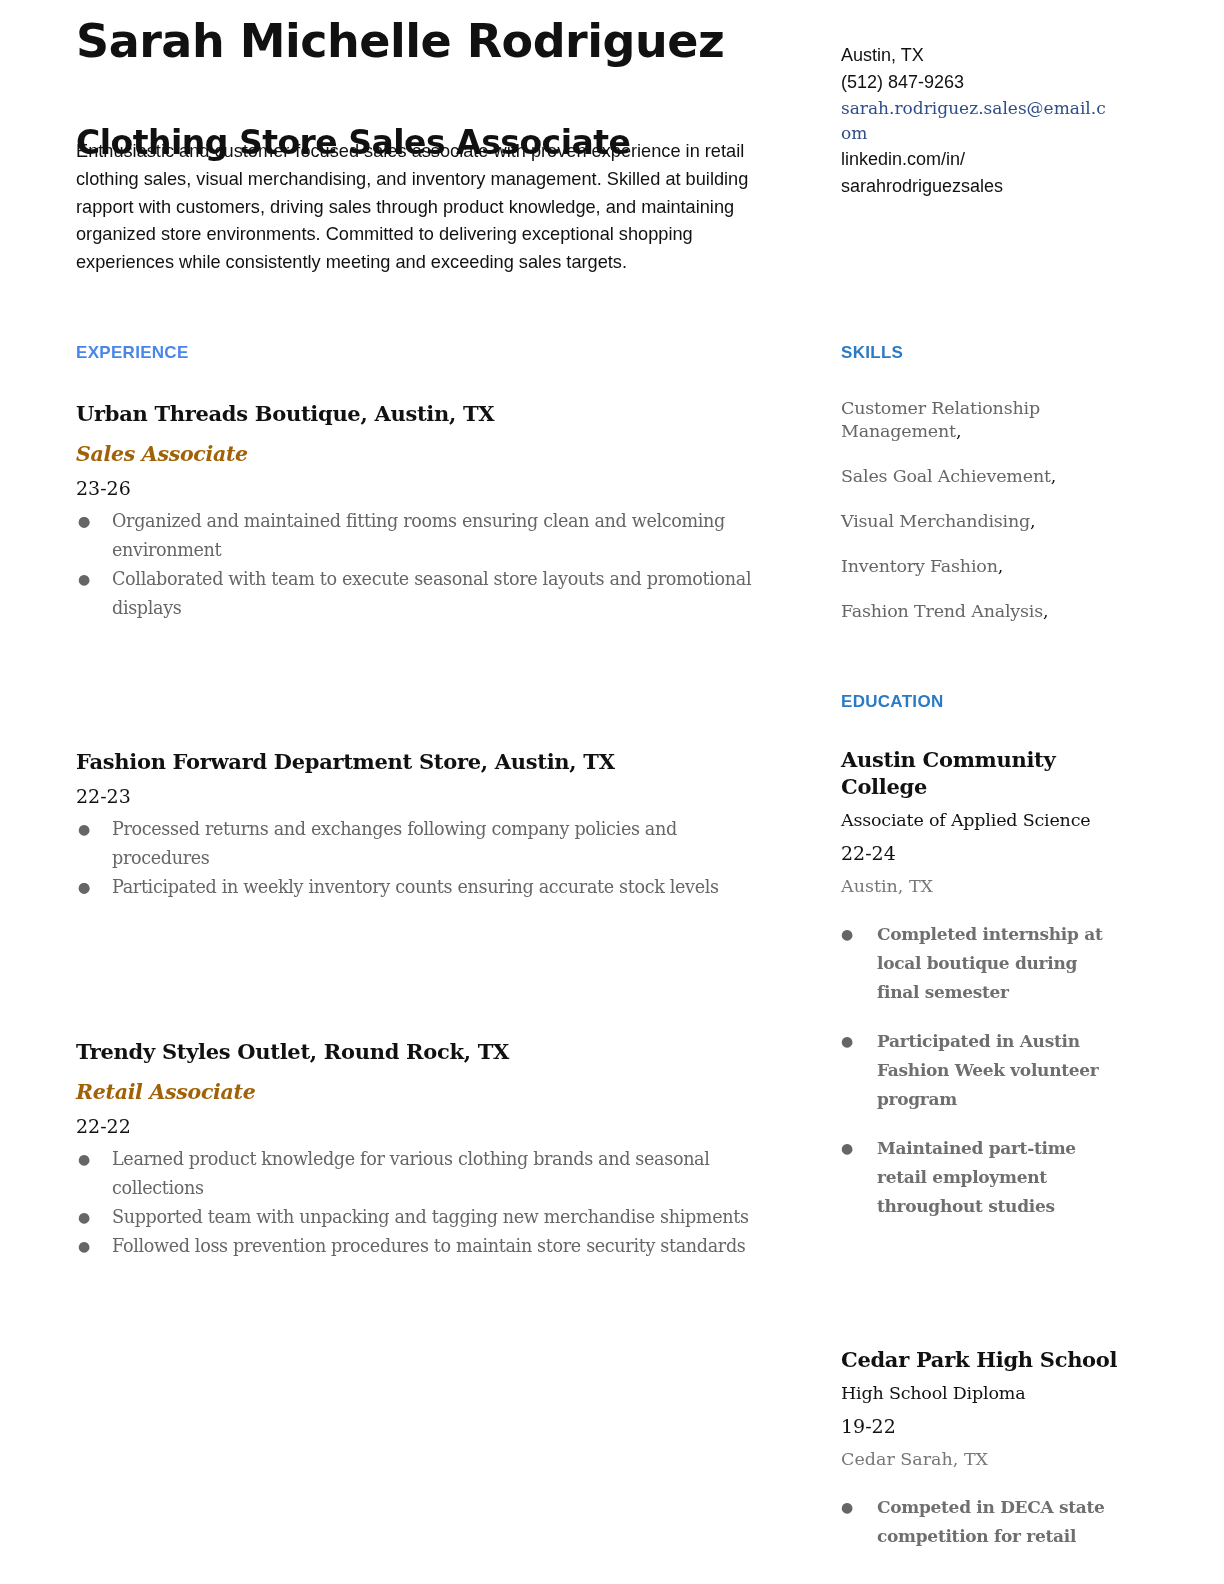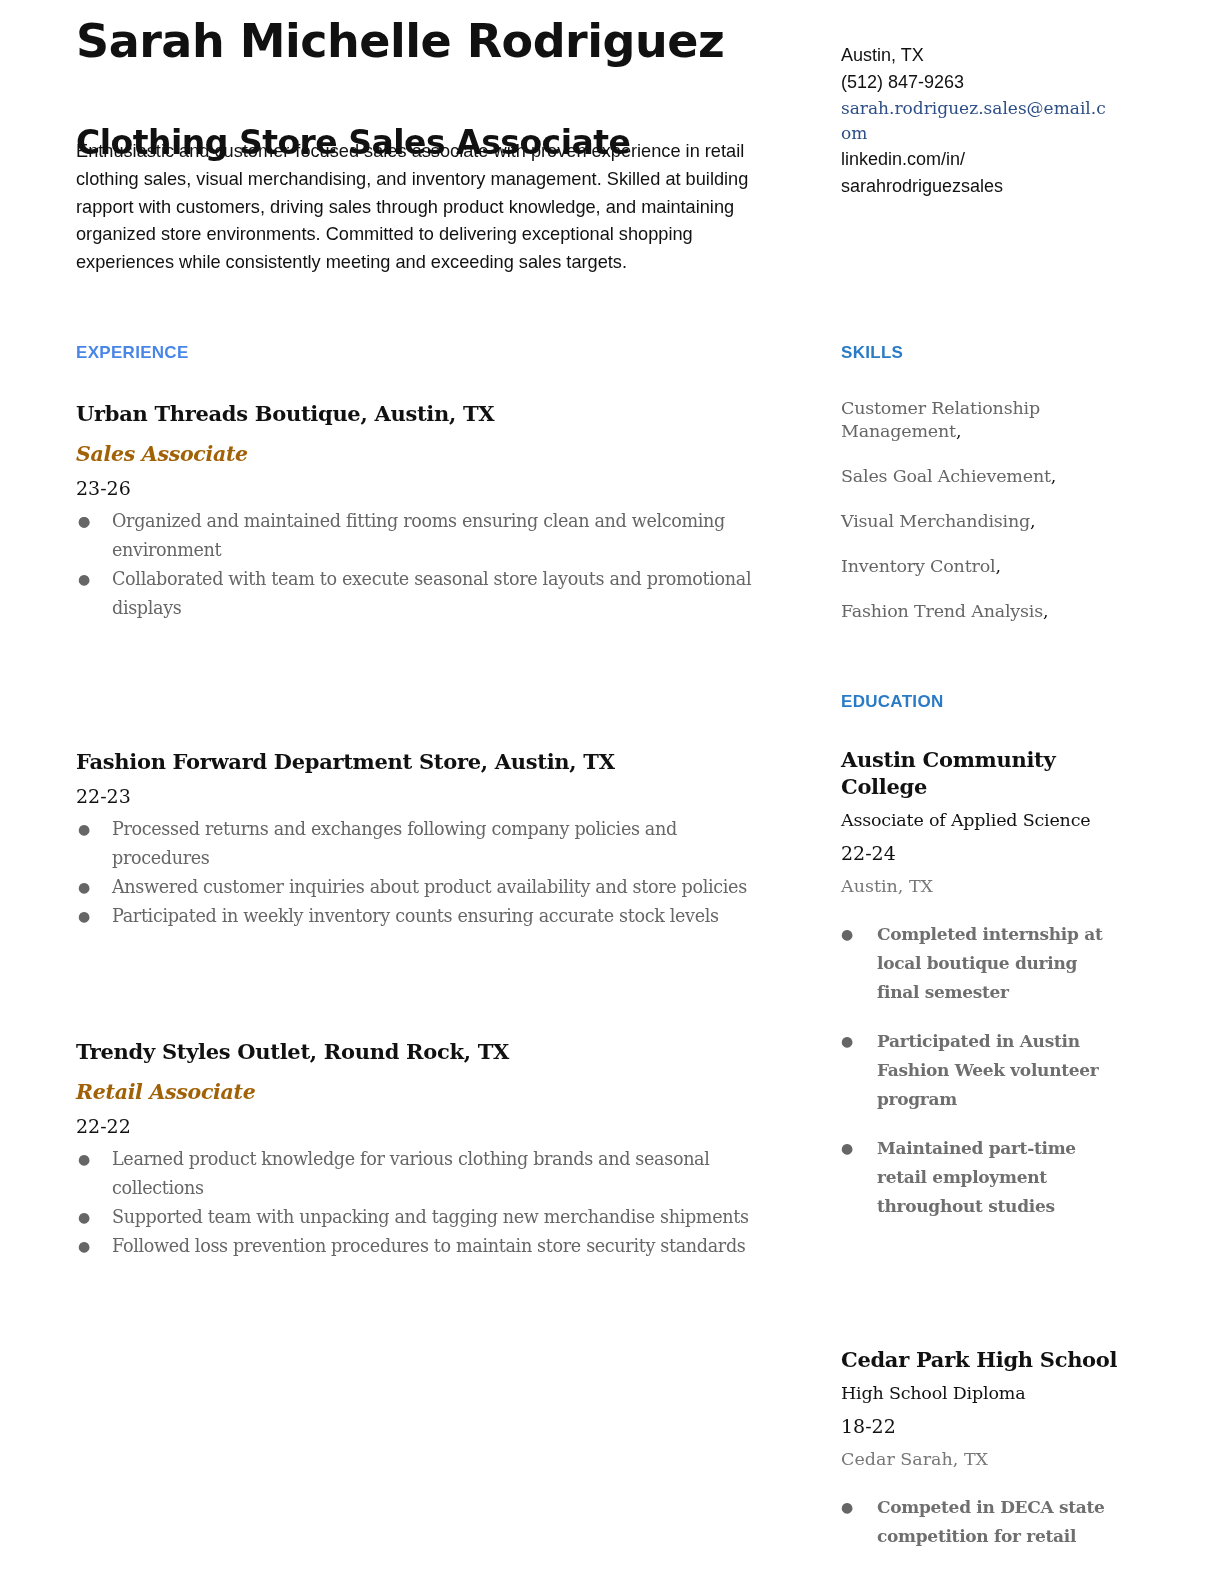--- a/index.html
+++ b/index.html
@@ -132,57 +132,57 @@
     <li><span class="bullet">●</span><span>Organized and maintained fitting rooms ensuring clean and welcoming environment</span></li>
     <li><span class="bullet">●</span><span>Collaborated with team to execute seasonal store layouts and promotional displays</span></li>
   </ul>
 </div>
 
 <div class="job" style="top:747px;">
   <div class="company">Fashion Forward Department Store, Austin, TX</div>
   <div class="dates">22-23</div>
   <ul>
     <li><span class="bullet">●</span><span>Processed returns and exchanges following company policies and procedures</span></li>
-    <li><span class="bullet">●</span><span>Answered customer inquiries about product availability and store policies</span></li>
+    <li><span class="bullet">●</span></li>
     <li><span class="bullet">●</span><span>Participated in weekly inventory counts ensuring accurate stock levels</span></li>
   </ul>
 </div>
 
 <div class="job" style="top:1037px;">
   <div class="company">Trendy Styles Outlet, Round Rock, TX</div>
   <div class="position">Retail Associate</div>
   <div class="dates">22-22</div>
   <ul>
     <li><span class="bullet">●</span><span>Learned product knowledge for various clothing brands and seasonal collections</span></li>
     <li><span class="bullet">●</span><span>Supported team with unpacking and tagging new merchandise shipments</span></li>
     <li><span class="bullet">●</span><span>Followed loss prevention procedures to maintain store security standards</span></li>
   </ul>
 </div>
 
 <div class="skills">
   <div class="skill"><span>Customer Relationship Management</span><span class="comma">,</span></div>
   <div class="skill"><span>Sales Goal Achievement</span><span class="comma">,</span></div>
   <div class="skill"><span>Visual Merchandising</span><span class="comma">,</span></div>
-  <div class="skill"><span>Inventory Control</span><span class="comma">,</span></div>
+  <div class="skill"><span>Inventory Fashion</span><span class="comma">,</span></div>
   <div class="skill"><span>Fashion Trend Analysis</span><span class="comma">,</span></div>
 </div>
 
 <div class="edu" style="top:746px;">
   <div class="school">Austin Community College</div>
   <div class="degree">Associate of Applied Science</div>
   <div class="edates">22-24</div>
   <div class="eloc">Austin, TX</div>
   <ul>
     <li><span class="bullet">●</span><span>Completed internship at local boutique during final semester</span></li>
     <li><span class="bullet">●</span><span>Participated in Austin Fashion Week volunteer program</span></li>
     <li><span class="bullet">●</span><span>Maintained part-time retail employment throughout studies</span></li>
   </ul>
 </div>
 
 <div class="edu" style="top:1312px;margin-top:34px;">
   <div class="school" style="white-space:nowrap;">Cedar Park High School</div>
   <div class="degree">High School Diploma</div>
-  <div class="edates">18-22</div>
+  <div class="edates">19-22</div>
   <div class="eloc">Cedar Sarah, TX</div>
   <ul>
     <li><span class="bullet">●</span><span>Competed in DECA state competition for retail</span></li>
   </ul>
 </div>
 
 </body></html>

